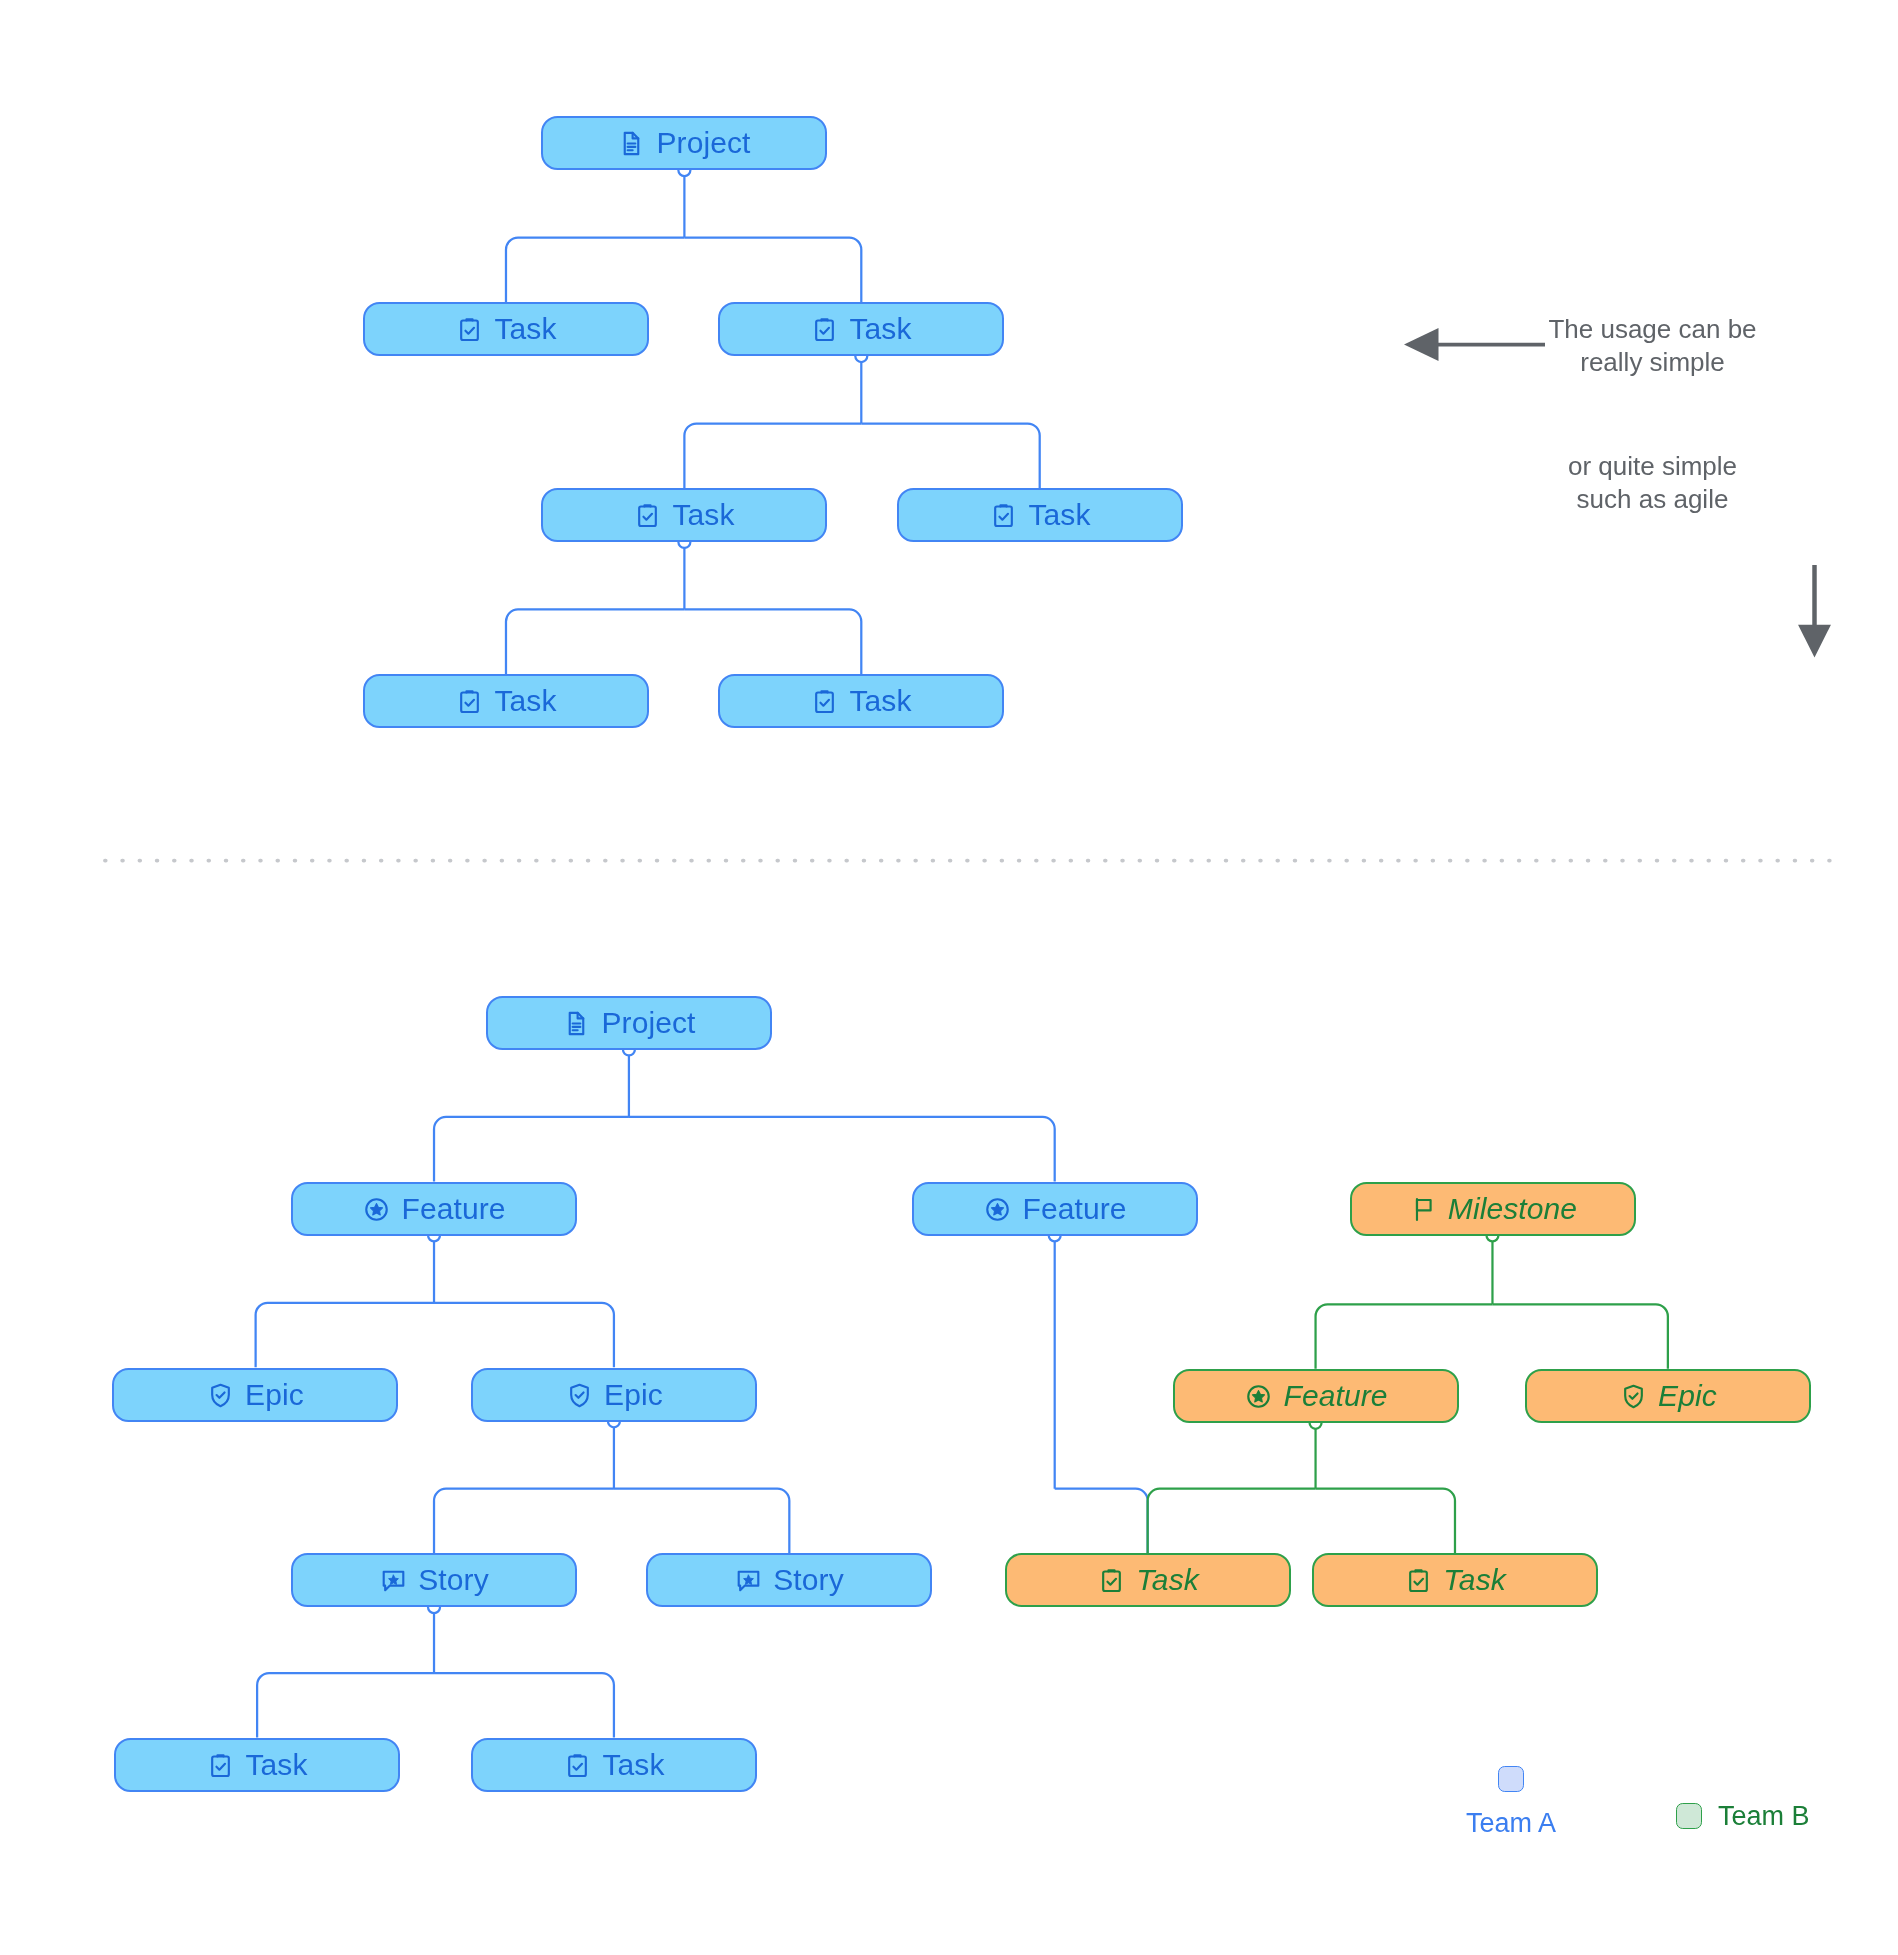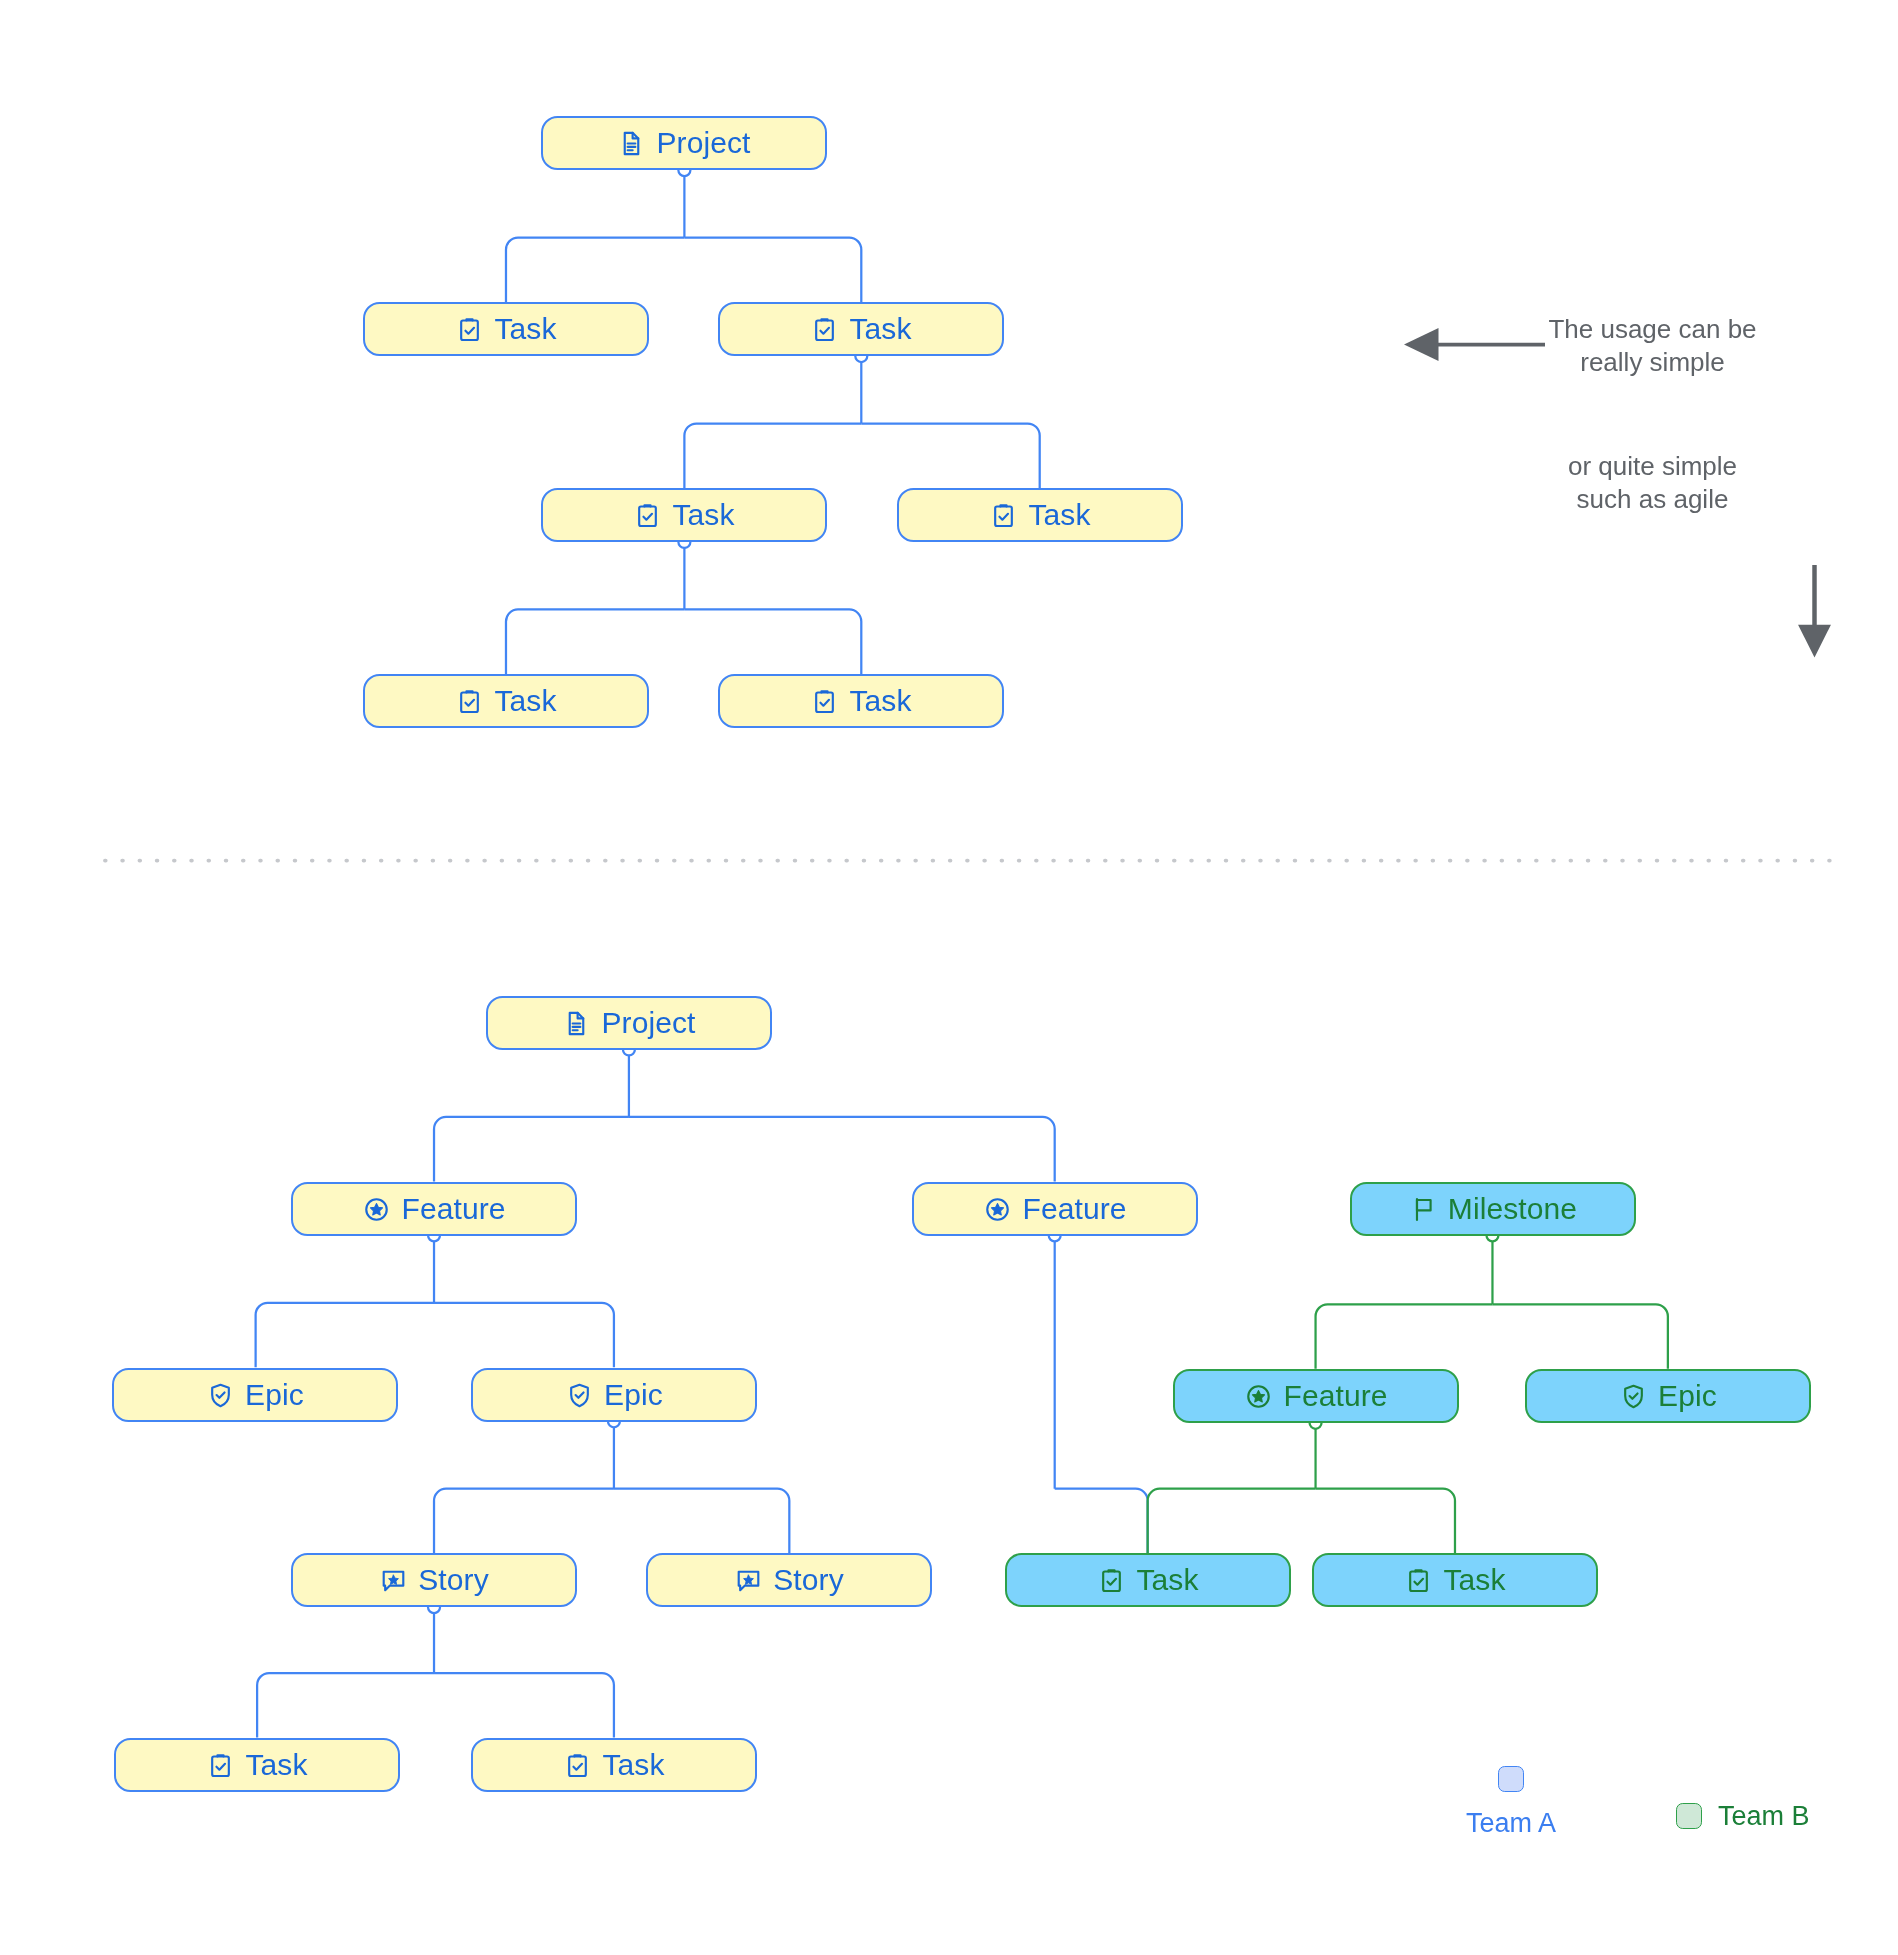--- a/index.html
+++ b/index.html
@@ -10,22 +10,22 @@
   }
   #canvas{position:absolute;left:0;top:0;width:1898px;height:1955px;}
   .node{
     position:absolute;box-sizing:border-box;
     border-radius:16.5px;
     display:flex;align-items:center;justify-content:center;
     gap:10.5px;
     font-size:30px;letter-spacing:0.1px;
     white-space:nowrap;
   }
-  .node.blue{background:#fef9c3;border:2.2px solid #4285f4;color:#1a68d8;}
-  .node.green{background:#7dd3fc;border:2.2px solid #2ea04a;color:#1b7f38;}
+  .node.blue{background:#7dd3fc;border:2.2px solid #4285f4;color:#1a68d8;}
+  .node.green{background:#fdba74;border:2.2px solid #2ea04a;color:#1b7f38;font-style:italic;}
   .node .ico{display:inline-flex;align-items:center;justify-content:center;width:28.5px;height:28.5px;flex:0 0 auto;}
   .node .ico svg{width:27px;height:27px;display:block;}
   .node .lbl{line-height:1;}
 
   .annot{
     position:absolute;
     color:#5f6368;font-size:26px;line-height:1.28;
     text-align:center;
   }
   .legend{position:absolute;display:flex;align-items:center;gap:45px;}

